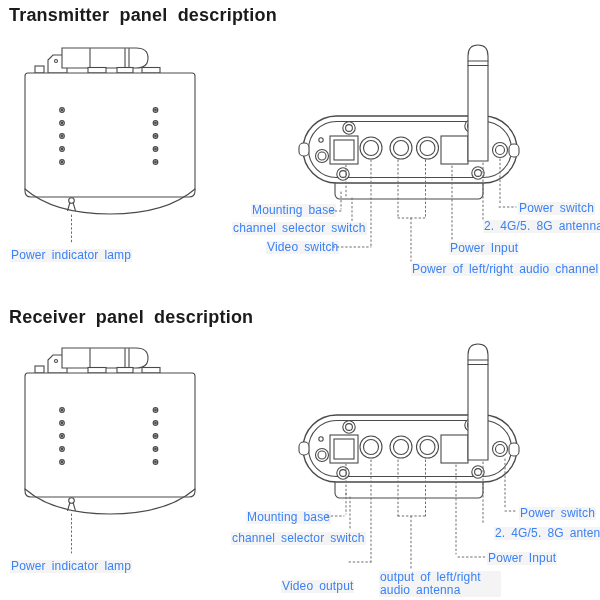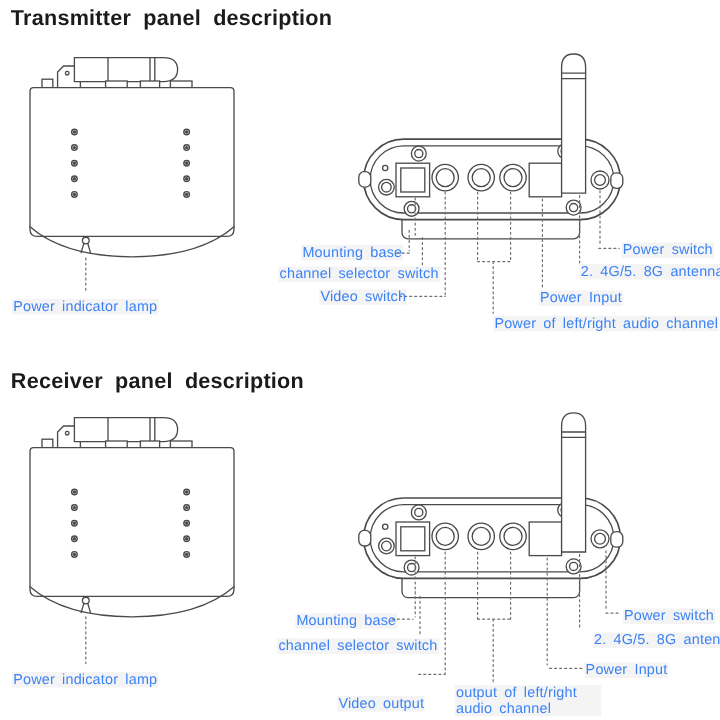--- a/index.html
+++ b/index.html
@@ -167,19 +167,19 @@
   <div class="lbl" style="left:518px; top:202px;">Power switch</div>
   <div class="lbl" style="left:483px; top:220px;">2. 4G/5. 8G antenna</div>
 
   <h1 class="heading" style="left:9px; top:295px;margin-top:12px;">Receiver panel description</h1>
   <div class="lbl" style="left:10px; top:560px;">Power indicator lamp</div>
   <div class="lbl" style="left:246px; top:511px;">Mounting base</div>
   <div class="lbl" style="left:231px; top:532px;">channel selector switch</div>
   <div class="lbl" style="left:281px; top:580px;text-align:center;">Video output</div>
   <div class="lbl two-line" style="left:379px; top:571px;">
     <span>output of left/right</span>
-    <span>audio channel</span>
+    <span>audio antenna</span>
   </div>
   <div class="lbl" style="left:487px; top:552px;">Power Input</div>
   <div class="lbl" style="left:519px; top:507px;">Power switch</div>
   <div class="lbl" style="left:494px; top:527px;">2. 4G/5. 8G antenna</div>
 
 </div>
 
 </body></html>

